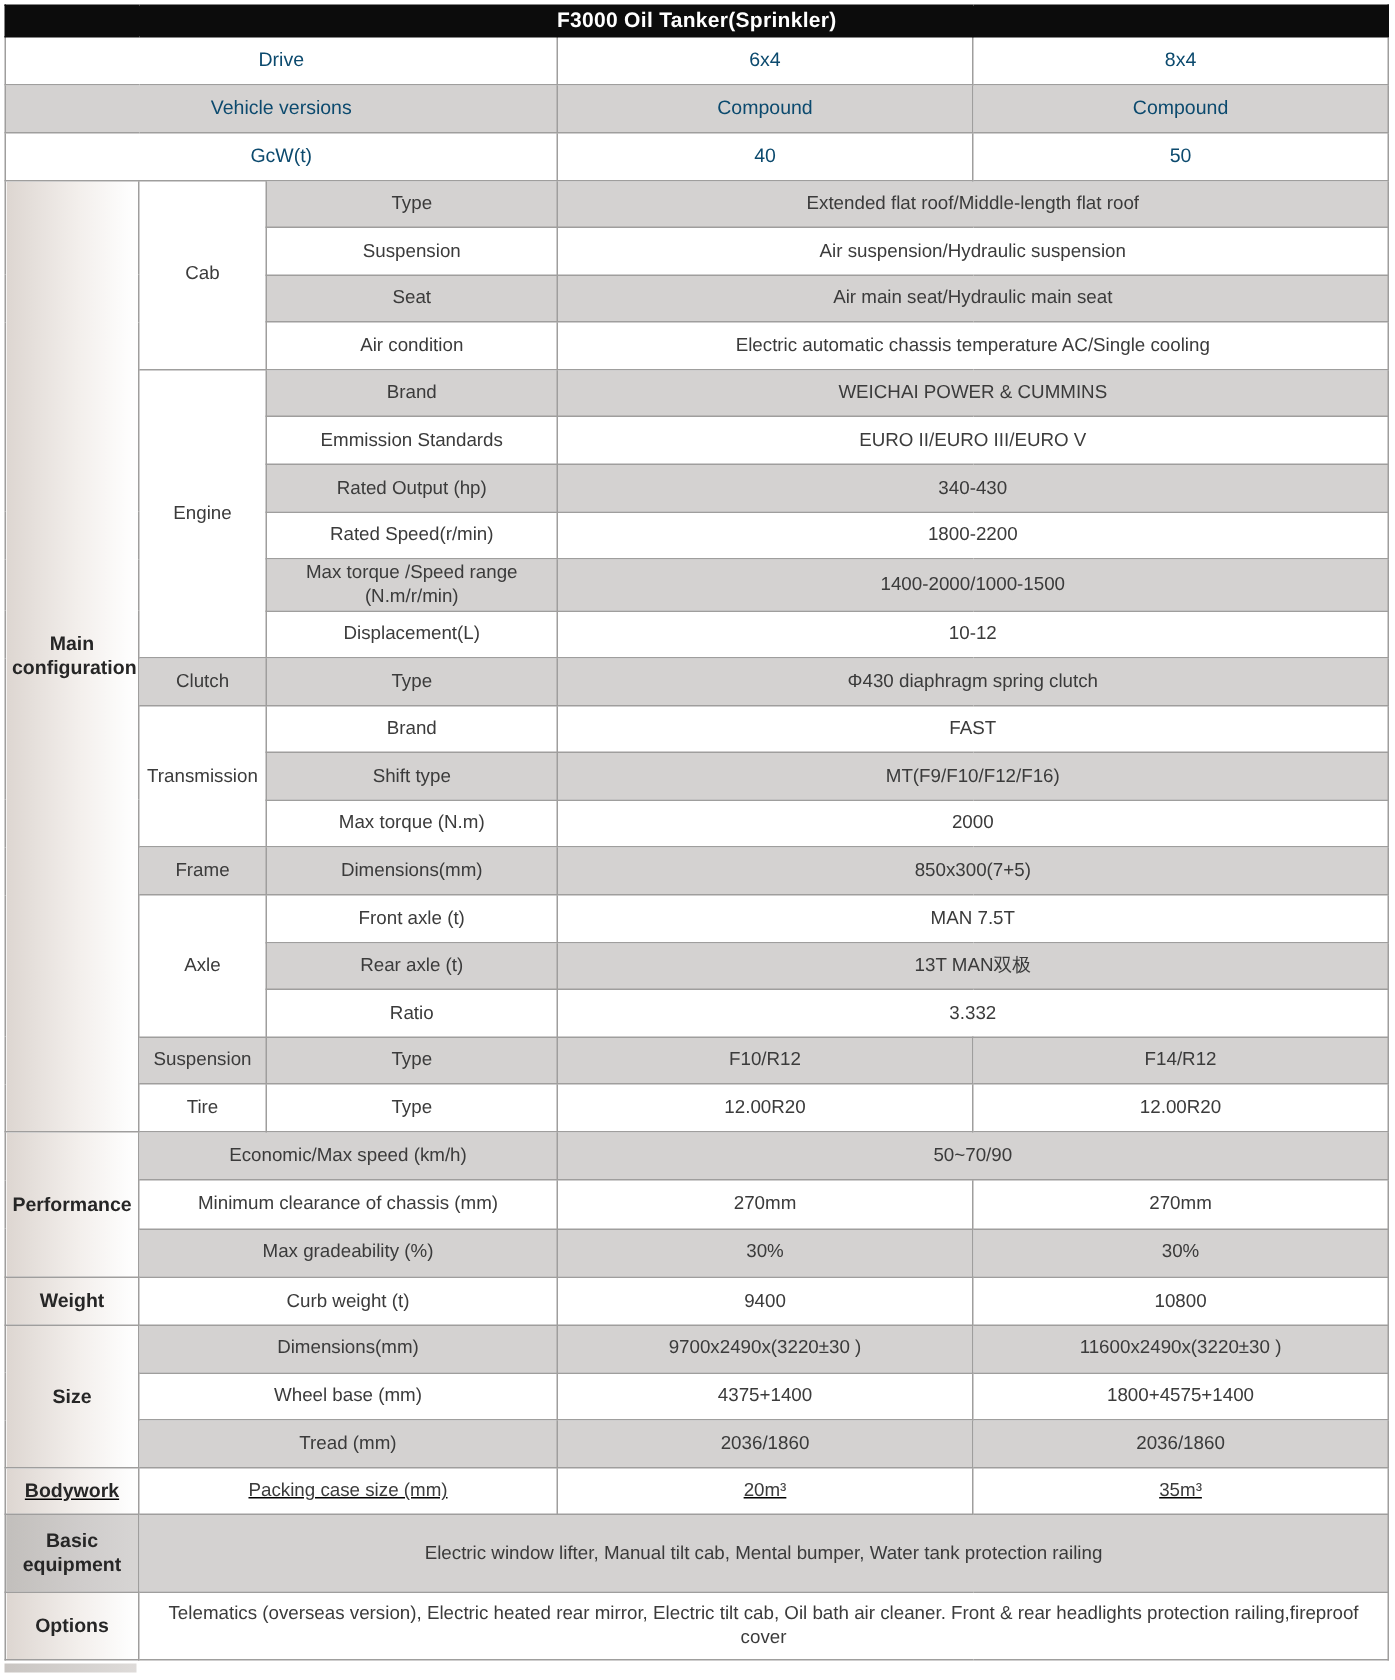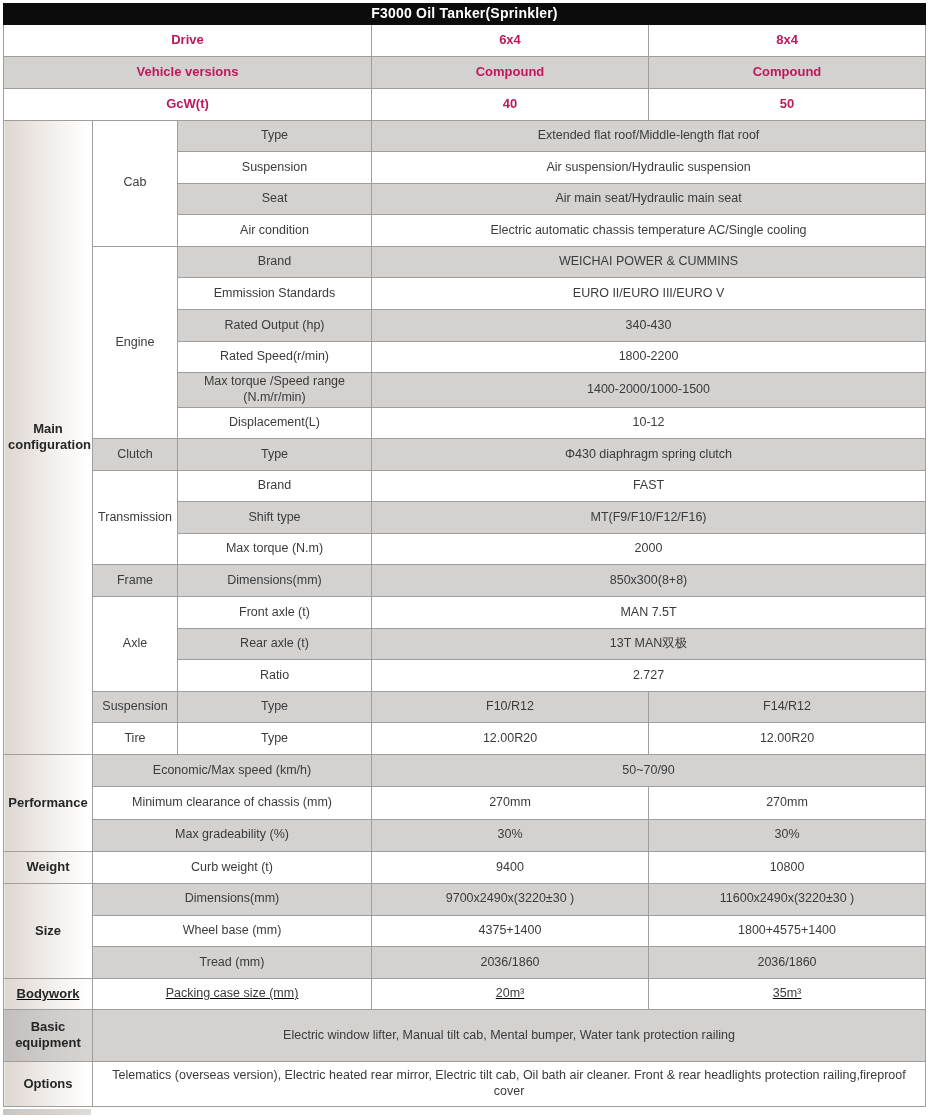--- a/index.html
+++ b/index.html
@@ -35,22 +35,22 @@
   td.hdr {
     background: #0c0c0c !important;
     color: #ffffff;
     font-weight: bold;
     font-size: 14px;
     border: 1px solid #0c0c0c;
     letter-spacing: 0.2px;
   }
   
   td.top-label, td.top-val {
-    font-weight: bold;
-    color: #be185d;
+    font-weight: normal;
+    color: #0c4a6e;
     font-size: 13px;
   }
   
   td.grp {
     background: linear-gradient(to right, #ddd6d1 0%, #f3efec 55%, #fefefe 95%) !important;
     font-weight: bold;
     color: #262626;
     font-size: 13px;
   }
   td.grp-gray {
@@ -174,35 +174,35 @@
     <td colspan="2">MT(F9/F10/F12/F16)</td>
   </tr>
   <tr class="r-cfg white">
     <td>Max torque (N.m)</td>
     <td colspan="2">2000</td>
   </tr>
 
   <tr class="r-cfg gray">
     <td>Frame</td>
     <td>Dimensions(mm)</td>
-    <td colspan="2">850x300(8+8)</td>
+    <td colspan="2">850x300(7+5)</td>
   </tr>
 
   <tr class="r-cfg white">
     <td class="cw" rowspan="3">Axle</td>
     <td>Front axle (t)</td>
     <td colspan="2">MAN 7.5T</td>
   </tr>
   <tr class="r-cfg gray">
     <td>Rear axle (t)</td>
     <td colspan="2">13T MAN双极</td>
   </tr>
   <tr class="r-cfg white">
     <td>Ratio</td>
-    <td colspan="2">2.727</td>
+    <td colspan="2">3.332</td>
   </tr>
 
   <tr class="r-cfg gray">
     <td>Suspension</td>
     <td>Type</td>
     <td>F10/R12</td>
     <td>F14/R12</td>
   </tr>
 
   <tr class="r-cfg white">

